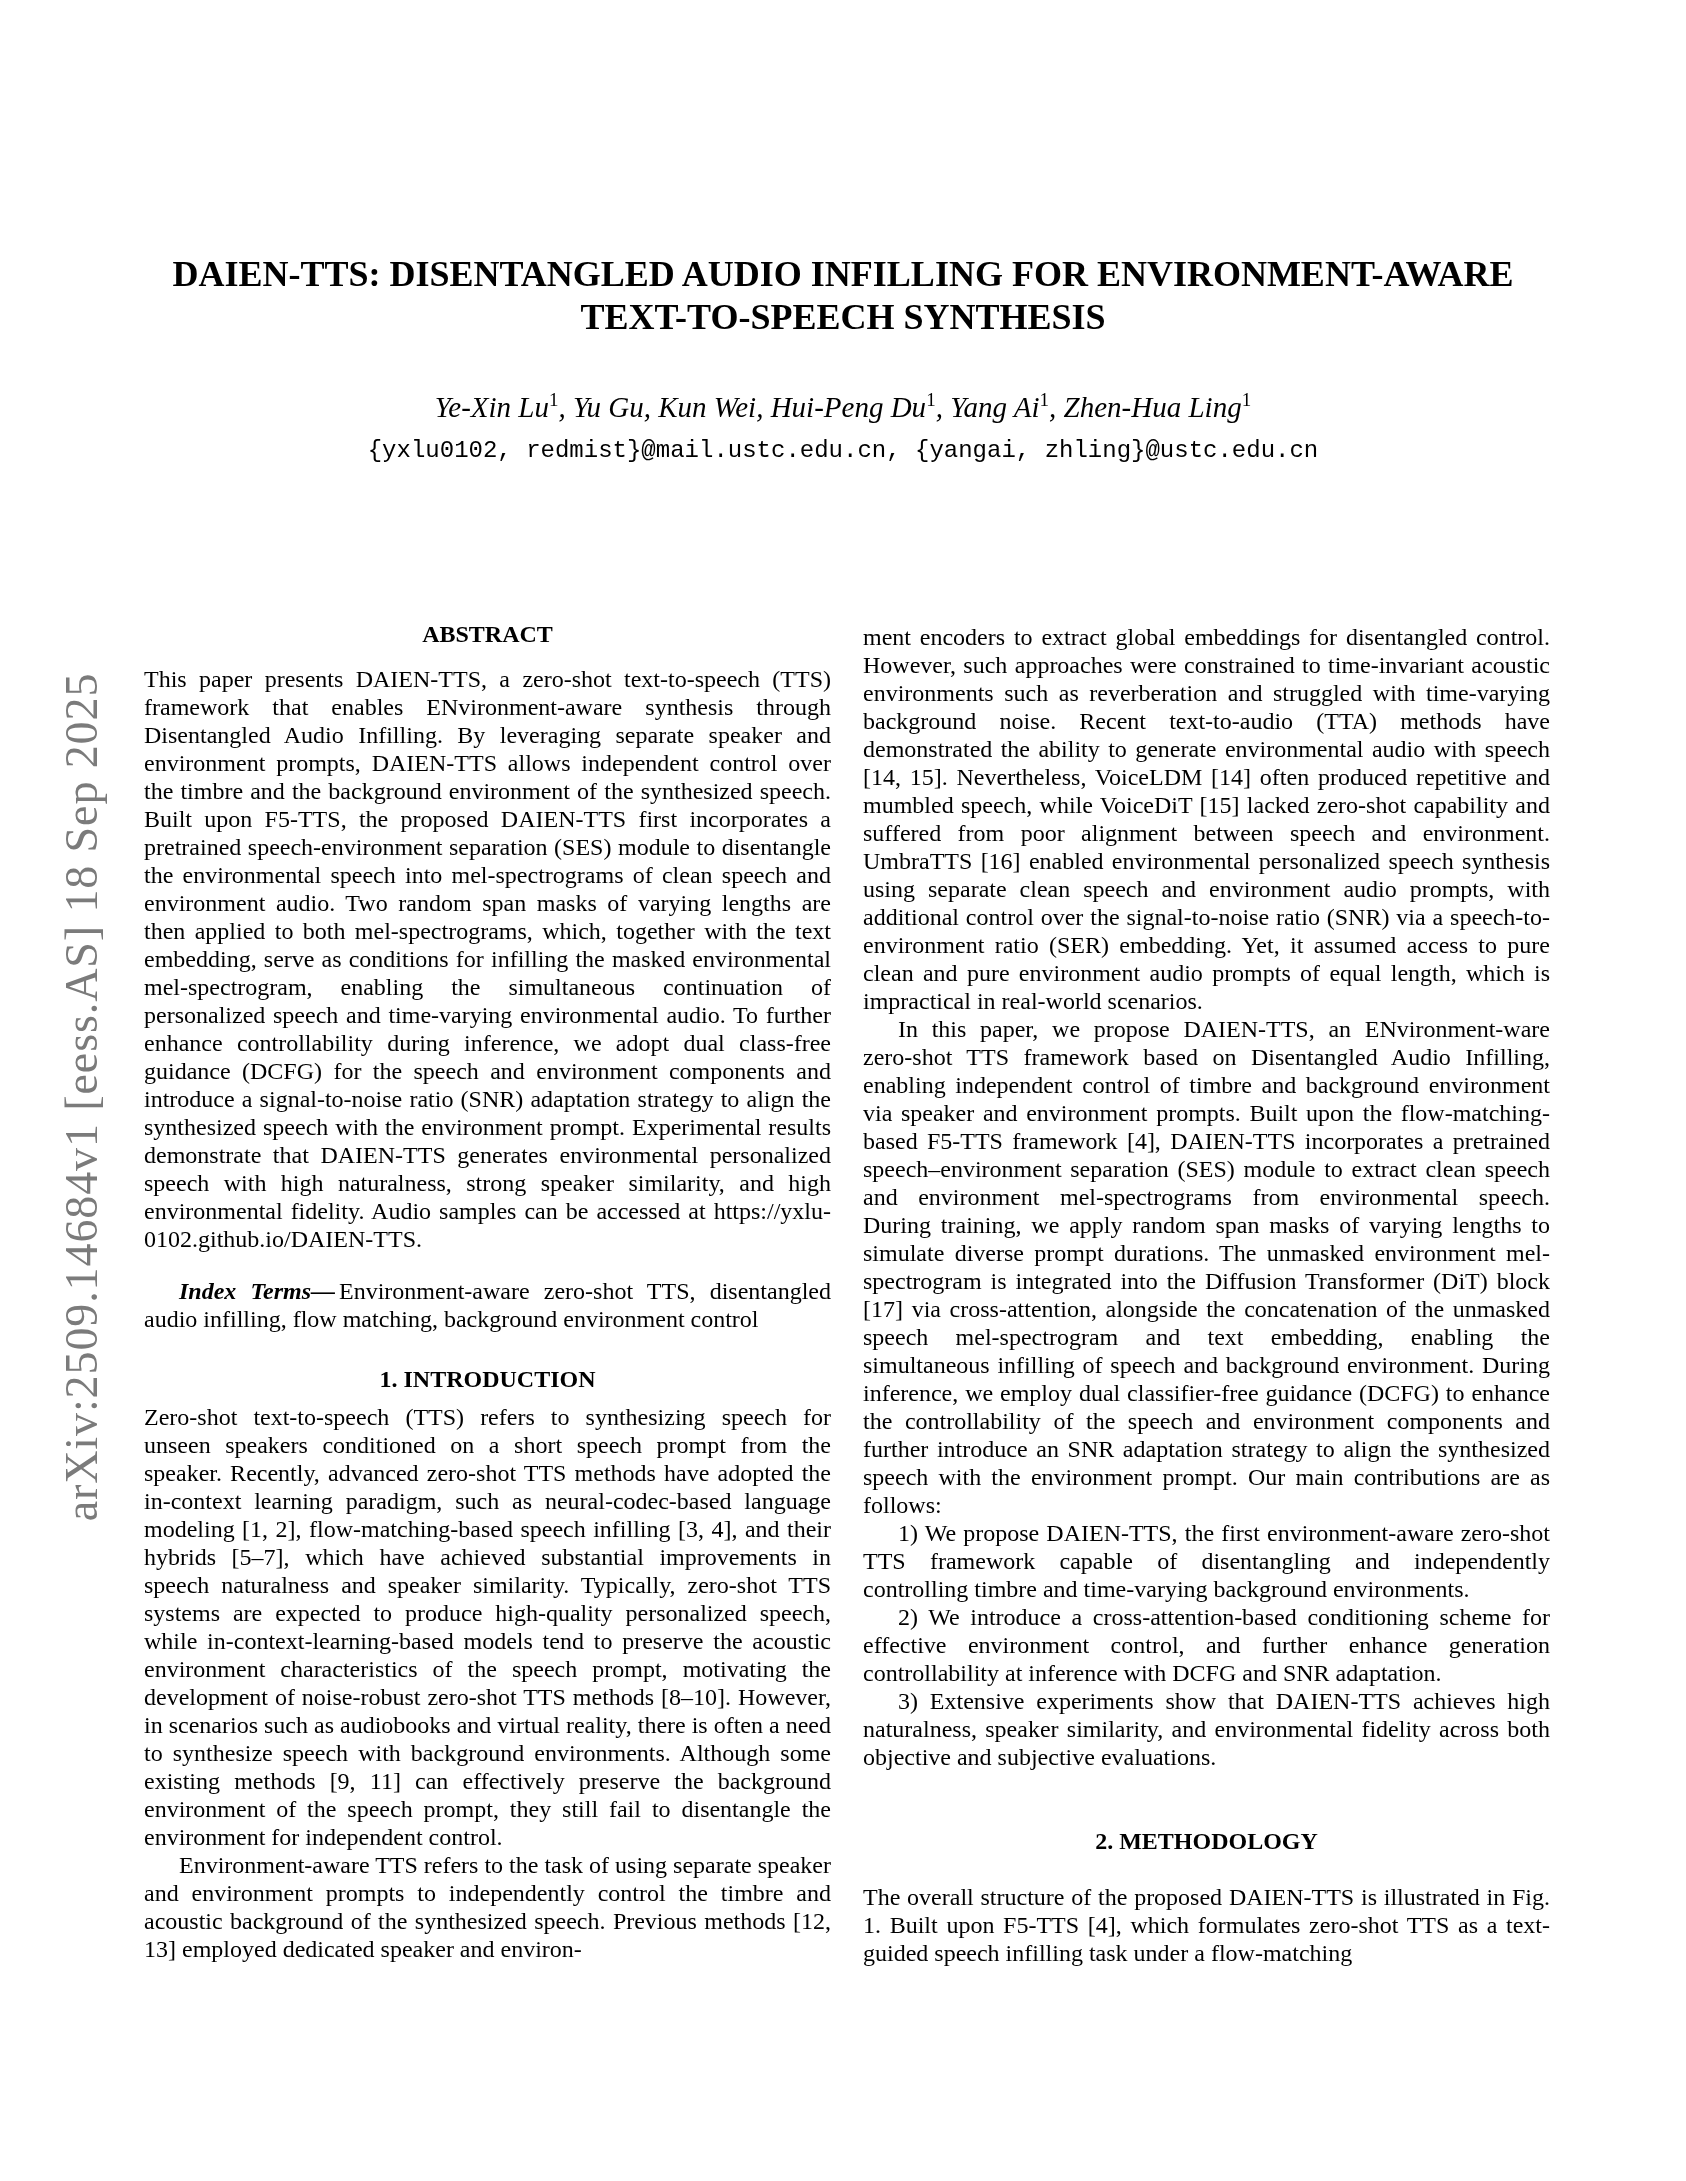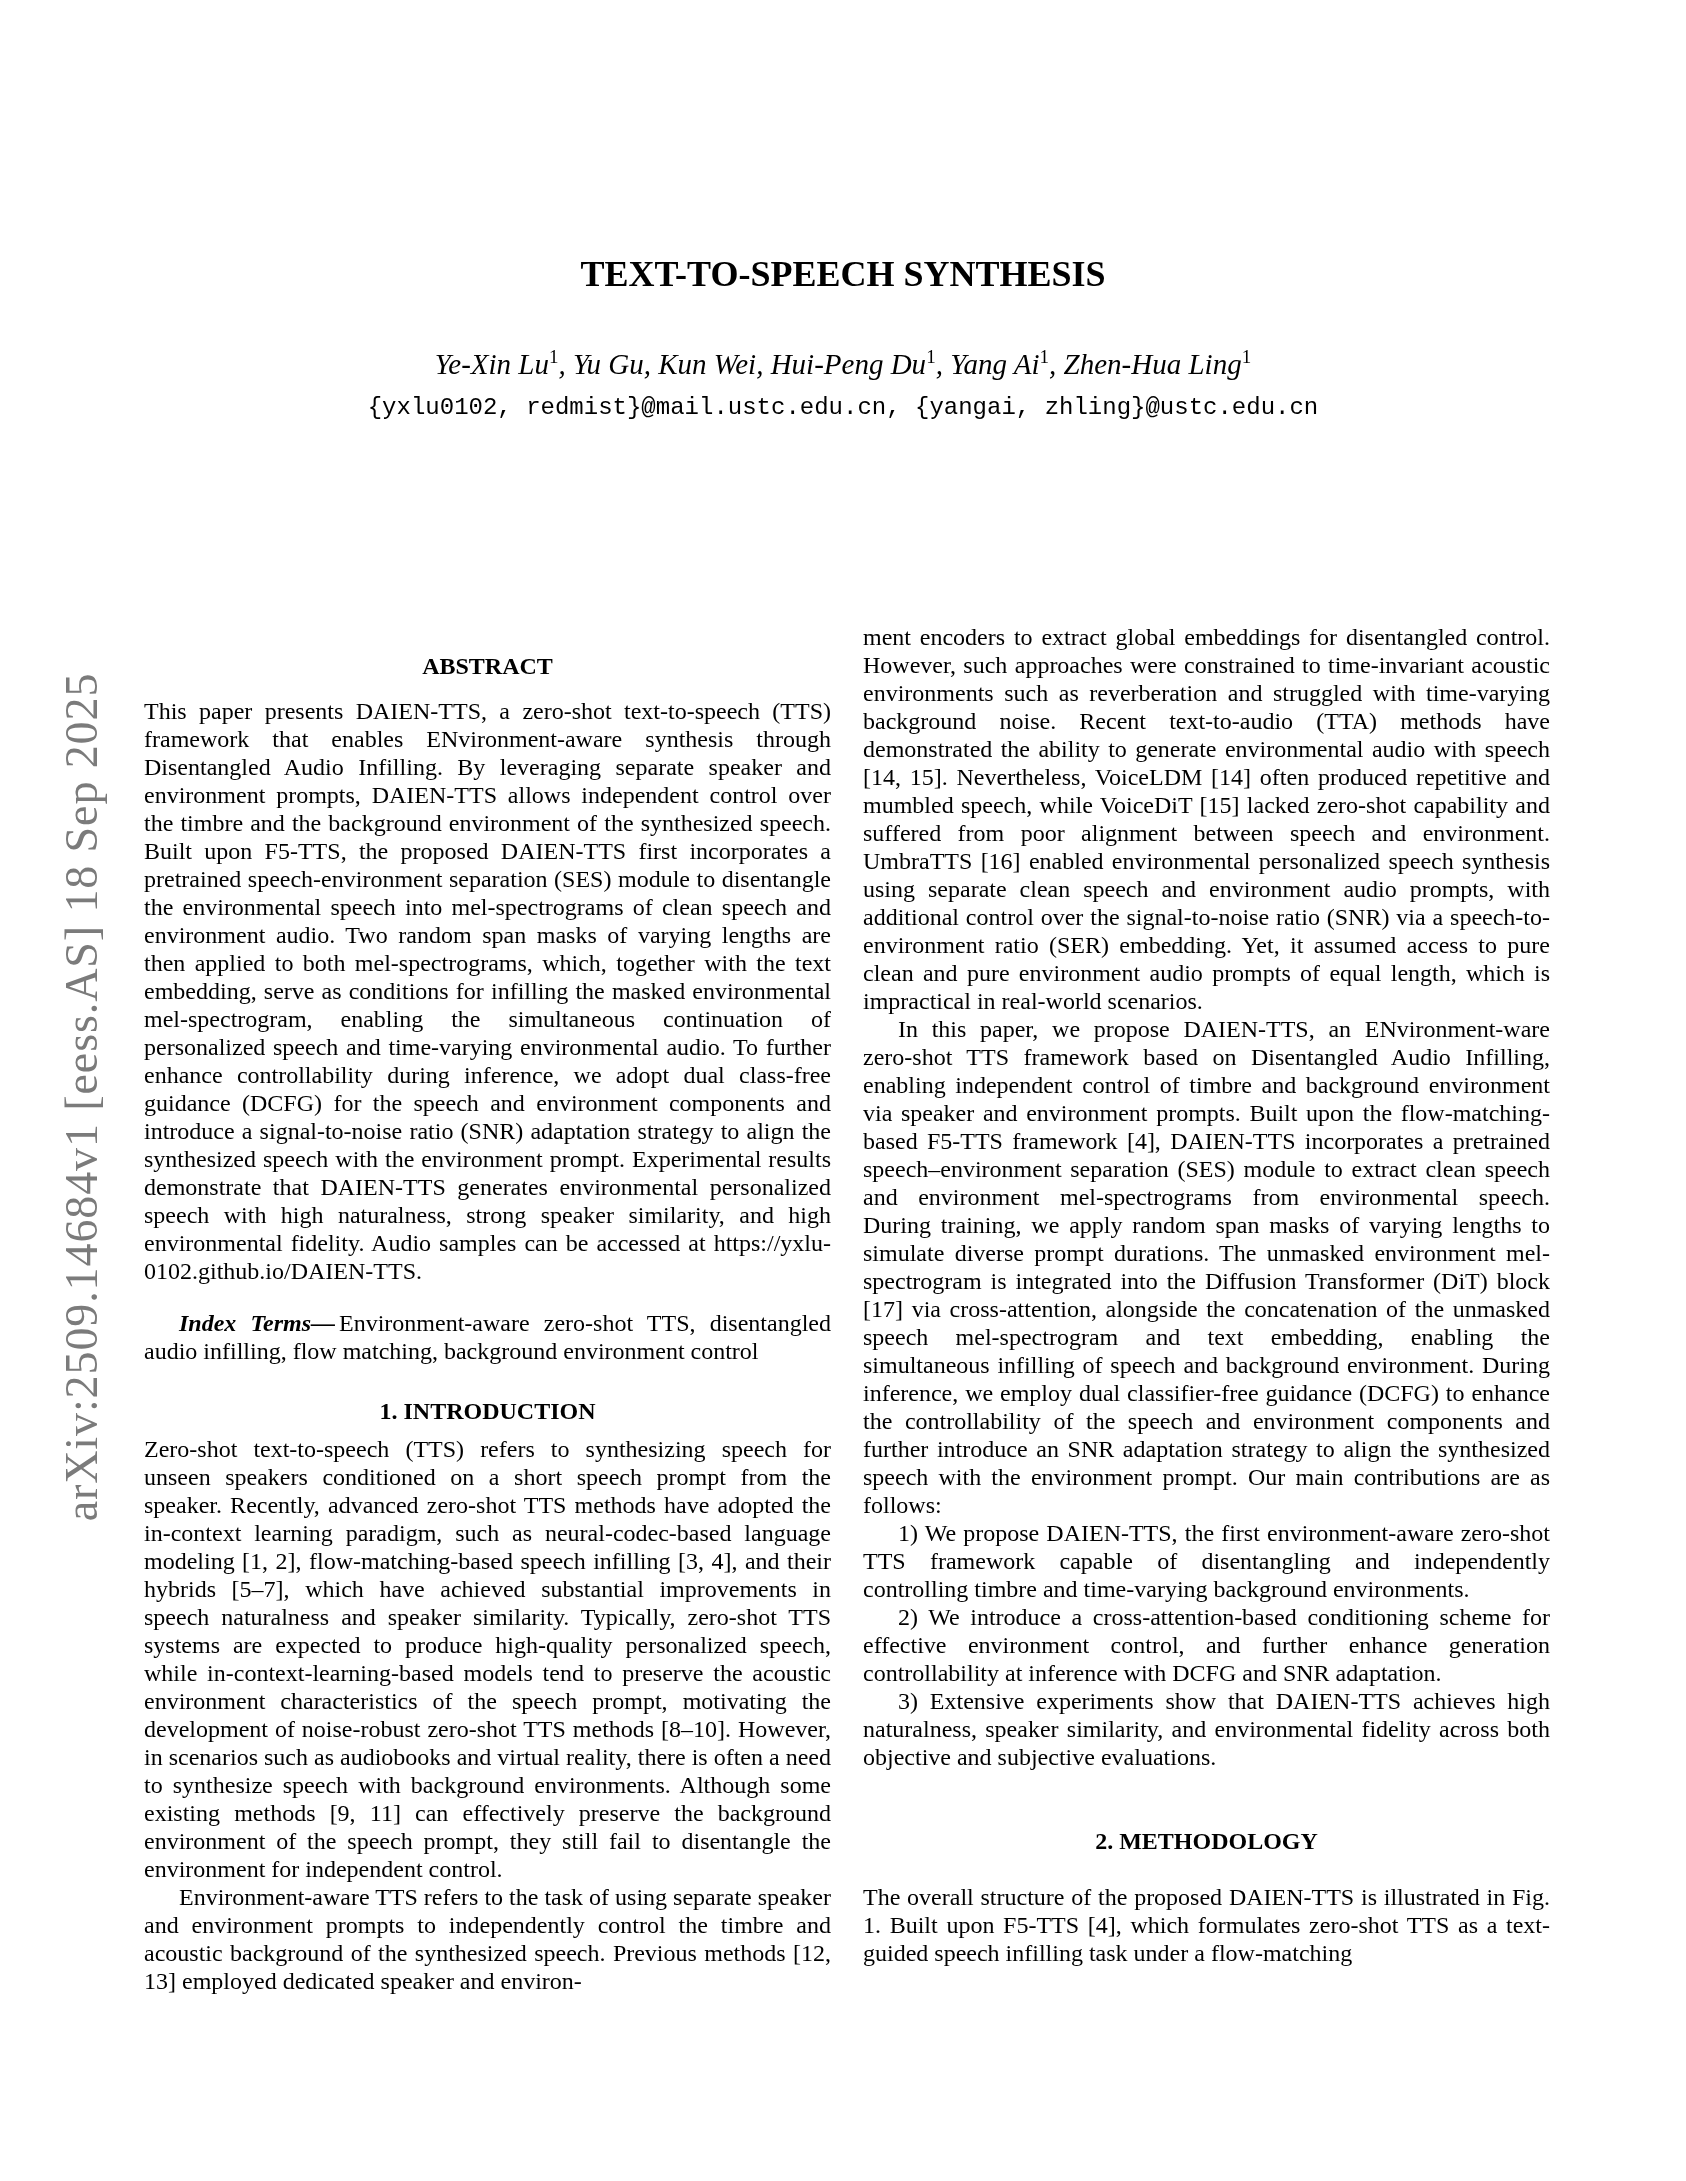--- a/index.html
+++ b/index.html
@@ -63,37 +63,38 @@
     text-align: justify;
   }
   .col-left  { left: 144px; top: 621px; }
   .col-right { left: 863px; top: 623px; }
   .section-heading {
     font-weight: bold;
     text-align: center;
     font-size: 24px;
     line-height: 27.5px;
   }
-  .abstract-heading { margin-bottom: 16.5px; margin-top: 32px; }
+  .abstract-heading { margin-bottom: 16.5px; }
   .h-intro { margin: 33px 0 9px 0; }
   .h-method { margin: 57px 0 27.5px 0; }
   .para { margin: 0; }
   .indent { text-indent: 35px; }
   .index-terms { margin-top: 24px; }
   .it-label { font-weight: bold; font-style: italic; margin-right: 4px; }
   .url { color: #000; }
 </style>
 </head>
 <body>
 
 <div class="page">
 
   <div class="arxiv-watermark">arXiv:2509.14684v1  [eess.AS]  18 Sep 2025</div>
 
   <div class="header">
+    <div class="title-line">DAIEN-TTS: DISENTANGLED AUDIO INFILLING FOR ENVIRONMENT-AWARE</div>
     <div class="title-line">TEXT-TO-SPEECH SYNTHESIS</div>
 
     <div class="authors"><span>Ye-Xin Lu</span><sup>1</sup><span>, Yu Gu, Kun Wei, Hui-Peng Du</span><sup>1</sup><span>, Yang Ai</span><sup>1</sup><span>, Zhen-Hua Ling</span><sup>1</sup></div>
 
 
     <div class="emails">{yxlu0102, redmist}@mail.ustc.edu.cn, {yangai, zhling}@ustc.edu.cn</div>
   </div>
 
   <div class="col col-left">
     <div class="section-heading abstract-heading">ABSTRACT</div>

